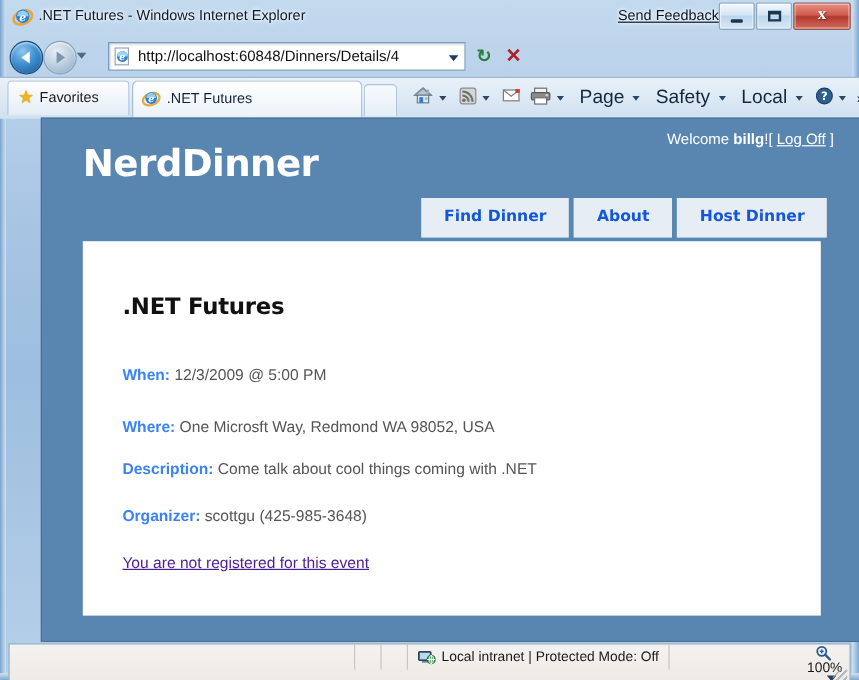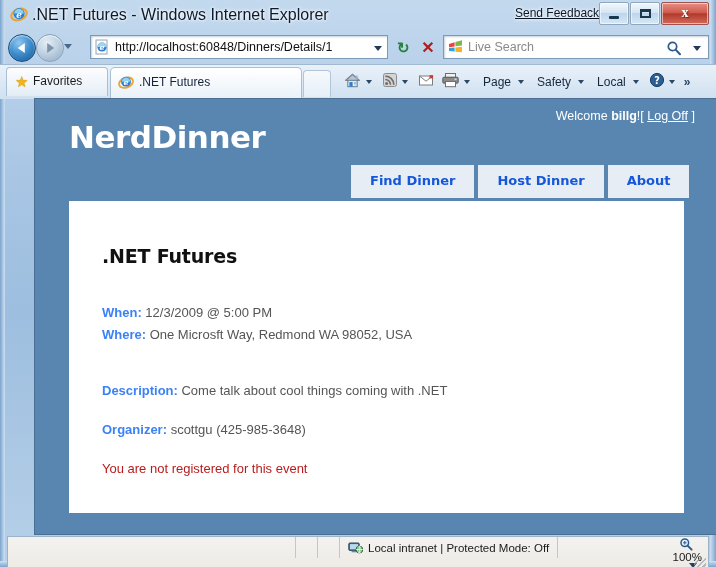--- a/index.html
+++ b/index.html
@@ -28,21 +28,21 @@
 
   
   .titlebar {
     position: absolute; left: 0; top: 0; width: 716px; height: 29px;
   }
   .title-ie-icon {
     position: absolute; left: 10px; top: 5px; width: 18px; height: 18px;
   }
   .title-text {
     position: absolute; left: 32px; top: 6px;
-    font-size: 16px; color: #0d1a2b; white-space: nowrap;
+    font-size: 12px; color: #0d1a2b; white-space: nowrap;
     text-shadow: 0 0 3px #ffffff, 0 0 5px #ffffff;
   }
   .send-feedback {
     position: absolute; left: 515px; top: 6px;
     font-size: 12px; color: #0a1626; text-decoration: underline;
     cursor: pointer; white-space: nowrap;
     text-shadow: 0 0 3px #fff, 0 0 5px #fff;
   }
   .wbtns { position: absolute; right: 7px; top: 2px; height: 22px; display: flex; }
   .wbtn {
@@ -172,21 +172,21 @@
   .ietab .tab-label { position:absolute; left:28px; top:7px; font-size:12px; color:#12233a; white-space:nowrap; }
   .newtab {
     position:absolute; left:303px; top:5px; width:26px; height:26px;
     background: linear-gradient(180deg,#f7fafd 0%,#e5eef7 100%);
     border:1px solid #b0c5d8; border-bottom:none; border-radius:4px 4px 0 0;
     cursor:pointer;
   }
 
   .cmdbar { position:absolute; left:340px; top:2px; height:30px; display:flex; align-items:center; }
   .cmd-item { display:flex; align-items:center; height:24px; padding:0 3px; cursor:pointer; }
-  .cmd-text { font-size:12px; color:#14273d; padding:0 3px;text-align:center; }
+  .cmd-text { font-size:16px; color:#14273d; padding:0 3px;text-align:center; }
   .cmd-caret {
     width:0;height:0; margin:0 4px;
     border-left:3.5px solid transparent; border-right:3.5px solid transparent;
     border-top:4.5px solid #2b4763;
   }
   .cmd-chevrons { font-size:12px; color:#2b4763; margin-left:2px; font-weight:bold; }
 
   
   .viewport {
     position:absolute; left:7px; top:98px; width: 702px; height: 437px;
@@ -223,25 +223,25 @@
     position:absolute; left:34px; top:102px; width: 615px; height: 312px;
     background:#ffffff;
   }
   .dinner-title {
     position:absolute; left:33px; top:44px; font-size:19px; font-weight:bold;
     color:#111111; font-family:"DejaVu Sans", sans-serif; letter-spacing:-0.2px;
   }
   .field { position:absolute; left:33px; font-size:13px; color:#555555; white-space:nowrap; }
   .field b { color:#3b82f6; font-weight:bold; }
   .f-when  { top: 104px; }
-  .f-where { top: 126px; text-align: right; }
+  .f-where { top: 147px; text-align: right; }
   .f-desc  { top: 182px; }
   .f-org   { top: 221px; }
   .notreg {
-    position:absolute; left:33px; top:260px; font-size:13px; color:#b91c1c; white-space:nowrap;
+    position:absolute; left:33px; top:260px; font-size:13px; color:#4c1d95; white-space:nowrap;text-decoration:underline;
   }
 
   
   .vscroll {
     position:absolute; right:0; top:0; width:16px; height:435px;
     background:#f0f0f0; border-left:1px solid #9eb7cd;
     box-sizing:border-box;
   }
   .sb-arrow {
     position:absolute; left:0; width:15px; height:17px;
@@ -337,49 +337,31 @@
 
     <div class="addressbar">
       <span class="addr-ie-icon">
         <svg width="16" height="16" viewBox="0 0 16 16">
           <rect x="2" y="1" width="11" height="14" fill="#ffffff" stroke="#9aa4ae"></rect>
           <circle cx="8" cy="8" r="4.6" fill="#2f7fd0"></circle>
           <path d="M3.4 8a4.6 4.6 0 0 1 9.2 0z" fill="#9ad5f7"></path>
           <text x="8" y="11" font-size="8" font-family="DejaVu Serif, serif" font-style="italic" fill="#ffffff" text-anchor="middle" font-weight="bold">e</text>
         </svg>
       </span>
-      <span class="addr-text">http://localhost:60848/Dinners/Details/1</span>
+      <span class="addr-text">http://localhost:60848/Dinners/Details/4</span>
       <span class="addr-drop"></span>
     </div>
 
     <div class="btn-refresh">
       <span class="refresh-glyph">↻</span>
     </div>
     <div class="btn-stop">
       <span class="stop-glyph">✕</span>
     </div>
 
-    <div class="searchbox">
-      <span class="search-logo">
-        <svg width="15" height="15" viewBox="0 0 15 15">
-          <path d="M1 4.2 L6.6 3 V7.1 L1 7.4 Z" fill="#e8453c" transform="skewY(-6)"></path>
-          <path d="M7.4 2.85 L14 1.6 V7 L7.4 7.1 Z" fill="#7cbb42" transform="skewY(-6)"></path>
-          <path d="M1 8.1 L6.6 8.2 V12.3 L1 11.2 Z" fill="#33a0da" transform="skewY(-6)"></path>
-          <path d="M7.4 8.2 L14 8.1 V13.6 L7.4 12.5 Z" fill="#f5b324" transform="skewY(-6)"></path>
-        </svg>
-      </span>
-      <span class="search-ph">Live Search</span>
-      <span class="search-mag">
-        <svg width="16" height="16" viewBox="0 0 16 16">
-          <circle cx="6.5" cy="6.5" r="4.2" fill="none" stroke="#2b5b8e" stroke-width="1.7"></circle>
-          <line x1="9.6" y1="9.6" x2="14" y2="14.2" stroke="#2b5b8e" stroke-width="2" stroke-linecap="round"></line>
-        </svg>
-      </span>
-      <span class="search-drop"></span>
-    </div>
   </div>
 
   <div class="tabrow">
     <div class="favbar">
       <span class="fav-star">★</span>
       <span class="fav-label">Favorites</span>
     </div>
 
     <div class="ietab">
       <span class="tab-ie-icon">
@@ -479,24 +461,24 @@
         <span>Welcome </span><b>billg</b><span>!</span><span>[ </span><span class="logoff">Log Off</span><span> ]</span>
       </div>
 
       <div class="site-title">NerdDinner</div>
 
       <div class="site-nav">
         <div class="nav-tab">
           <span>Find Dinner</span>
         </div>
         <div class="nav-tab">
+          <span>About</span>
+        </div>
+        <div class="nav-tab">
           <span>Host Dinner</span>
-        </div>
-        <div class="nav-tab">
-          <span>About</span>
         </div>
       </div>
 
       <div class="content-panel">
         <div class="dinner-title">.NET Futures</div>
 
         <div class="field f-when">
           <b>When:</b><span> 12/3/2009 @ 5:00 PM</span>
         </div>
 

